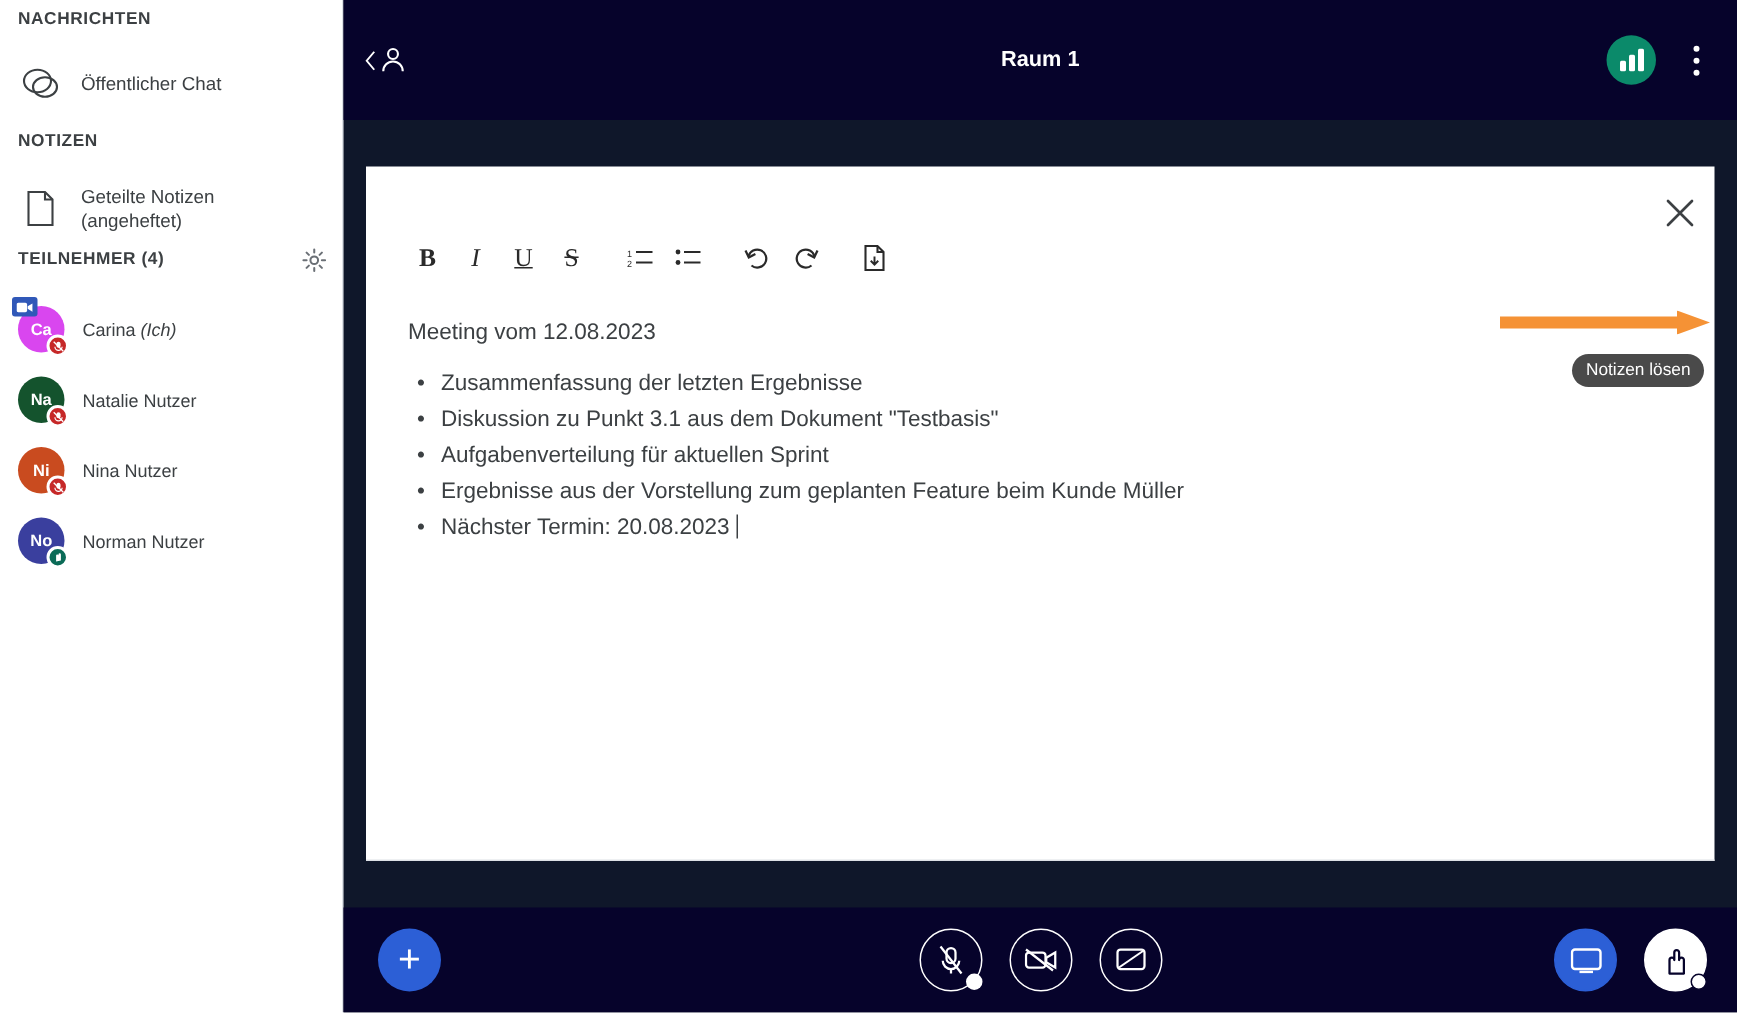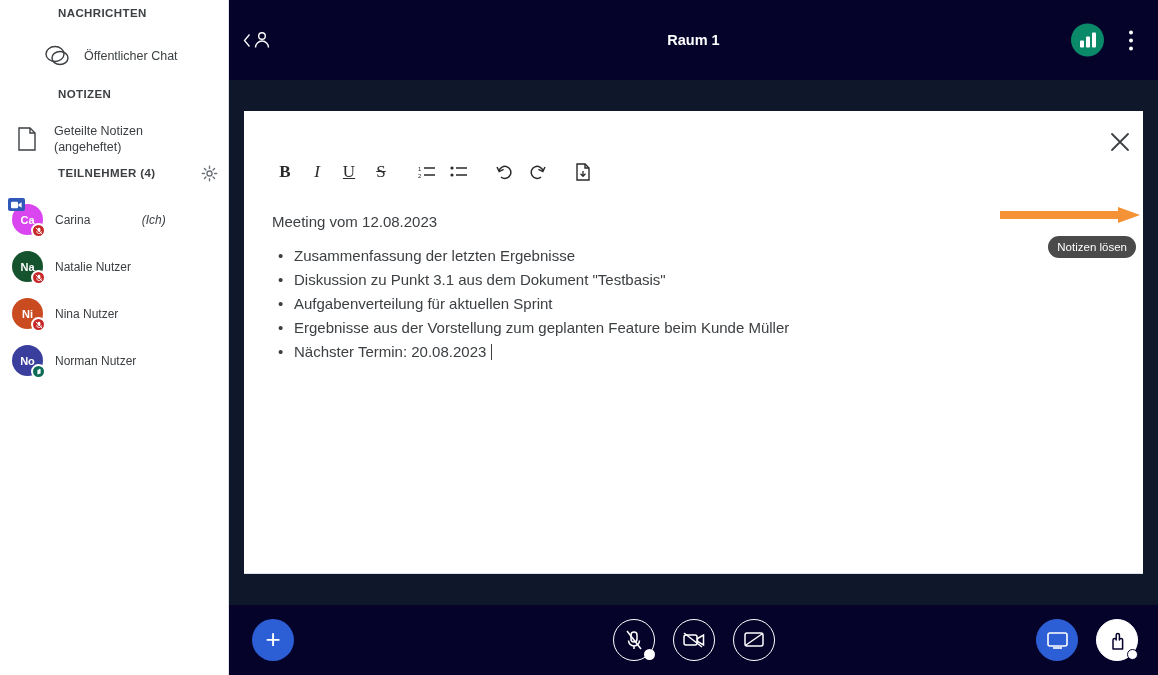--- a/index.html
+++ b/index.html
@@ -25,34 +25,33 @@
     flex-shrink: 0;
     position: relative;
   }
   .section-title {
     font-size: 11.5px;
     font-weight: bold;
     color: #3c4043;
     letter-spacing: 0.4px;
     text-transform: uppercase;
     padding: 0 12px;
-    margin-left: 46px;
   }
   .sec-nachrichten { position: absolute; top: 7px; left: 0; }
   .sec-notizen     { position: absolute; top: 88px; left: 0; }
   .sec-teilnehmer  { position: absolute; top: 167px; left: 0; }
 
   .list-row {
     display: flex;
     align-items: center;
     gap: 12px;
     padding: 6px 12px;
     cursor: pointer;
   }
-  .row-chat   { position: absolute; top: 35px; left: 0; width: 229px; margin-left: 30px; }
+  .row-chat   { position: absolute; top: 35px; left: 0; width: 229px; }
   .row-notes  { position: absolute; top: 117px; left: 0; width: 219px; }
 
   .row-label {
     font-size: 12.5px;
     color: #3c4043;
     line-height: 1.3;
   }
 
   .icon-circle {
     width: 30px; height: 30px;
@@ -105,21 +104,21 @@
     left: -4px; top: -6px;
     width: 17px; height: 13px;
     background: #3058b8;
     border-radius: 2px;
     display: flex; align-items: center; justify-content: center;
   }
   .p-name {
     font-size: 12px;
     color: #3c4043;
   }
-  .p-name i { font-style: italic; margin-left: 48px; }
+  .p-name i { font-style: italic; }
 
   
   .main {
     flex: 1;
     position: relative;
     background: #0f172a;
     display: flex;
     flex-direction: column;
     gap: 31px;
   }

